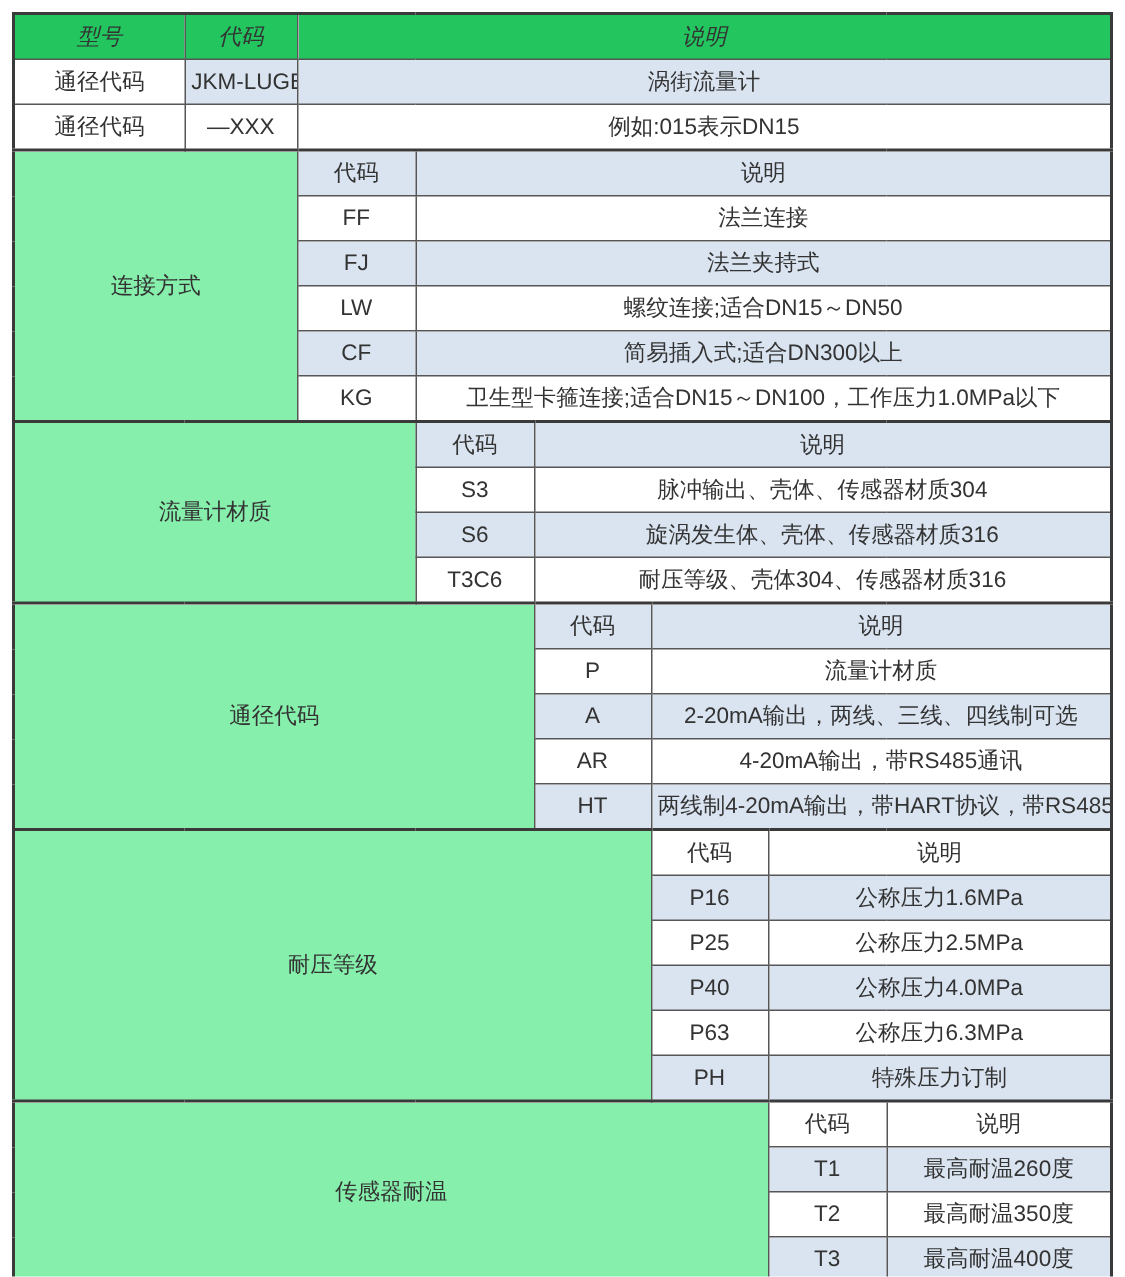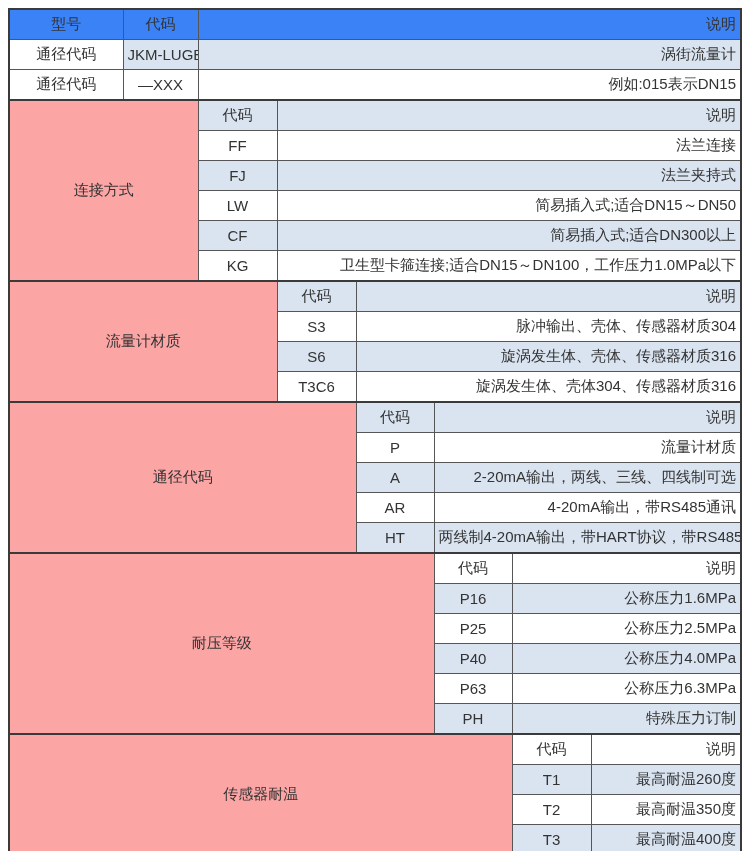--- a/index.html
+++ b/index.html
@@ -19,25 +19,25 @@
   }
   td{
     border:1px solid #565656;
     height:29px;
     padding:0 4px;
     overflow:hidden;
     white-space:nowrap;
     background:#ffffff;
   }
   td.c{text-align:center;}
-  td.l{text-align:right;}
-  td.hd{background:#3b82f6;}     
+  td.l{text-align:center;}
+  td.hd{background:#22c55e;font-style:italic;}     
   td.bl{background:#dae4f1;}     
   td.sec{border-top:2px solid #3a3a3a;} 
-  td.lbl{text-align:center;background:#fca5a5;}
+  td.lbl{text-align:center;background:#86efac;}
 </style>
 </head>
 <body>
 
 <div class="wrap">
 <table class="spec">
   <colgroup>
     <col style="width:114px">
         <col style="width:75px">
         <col style="width:79px">
@@ -75,21 +75,21 @@
   <tr>
     <td class="c">FF</td>
     <td class="l" colspan="5">法兰连接</td>
   </tr>
   <tr>
     <td class="c bl">FJ</td>
     <td class="l bl" colspan="5">法兰夹持式</td>
   </tr>
   <tr>
     <td class="c">LW</td>
-    <td class="l" colspan="5">简易插入式;适合DN15～DN50</td>
+    <td class="l" colspan="5">螺纹连接;适合DN15～DN50</td>
   </tr>
   <tr>
     <td class="c bl">CF</td>
     <td class="l bl" colspan="5">简易插入式;适合DN300以上</td>
   </tr>
   <tr>
     <td class="c">KG</td>
     <td class="l" colspan="5">卫生型卡箍连接;适合DN15～DN100，工作压力1.0MPa以下</td>
   </tr>
 
@@ -101,21 +101,21 @@
   <tr>
     <td class="c">S3</td>
     <td class="l" colspan="4">脉冲输出、壳体、传感器材质304</td>
   </tr>
   <tr>
     <td class="c bl">S6</td>
     <td class="l bl" colspan="4">旋涡发生体、壳体、传感器材质316</td>
   </tr>
   <tr>
     <td class="c">T3C6</td>
-    <td class="l" colspan="4">旋涡发生体、壳体304、传感器材质316</td>
+    <td class="l" colspan="4">耐压等级、壳体304、传感器材质316</td>
   </tr>
 
   <tr>
     <td class="lbl sec" colspan="4" rowspan="5">通径代码</td>
     <td class="c bl sec">代码</td>
     <td class="l bl sec" colspan="3">说明</td>
   </tr>
   <tr>
     <td class="c">P</td>
     <td class="l" colspan="3">流量计材质</td>

